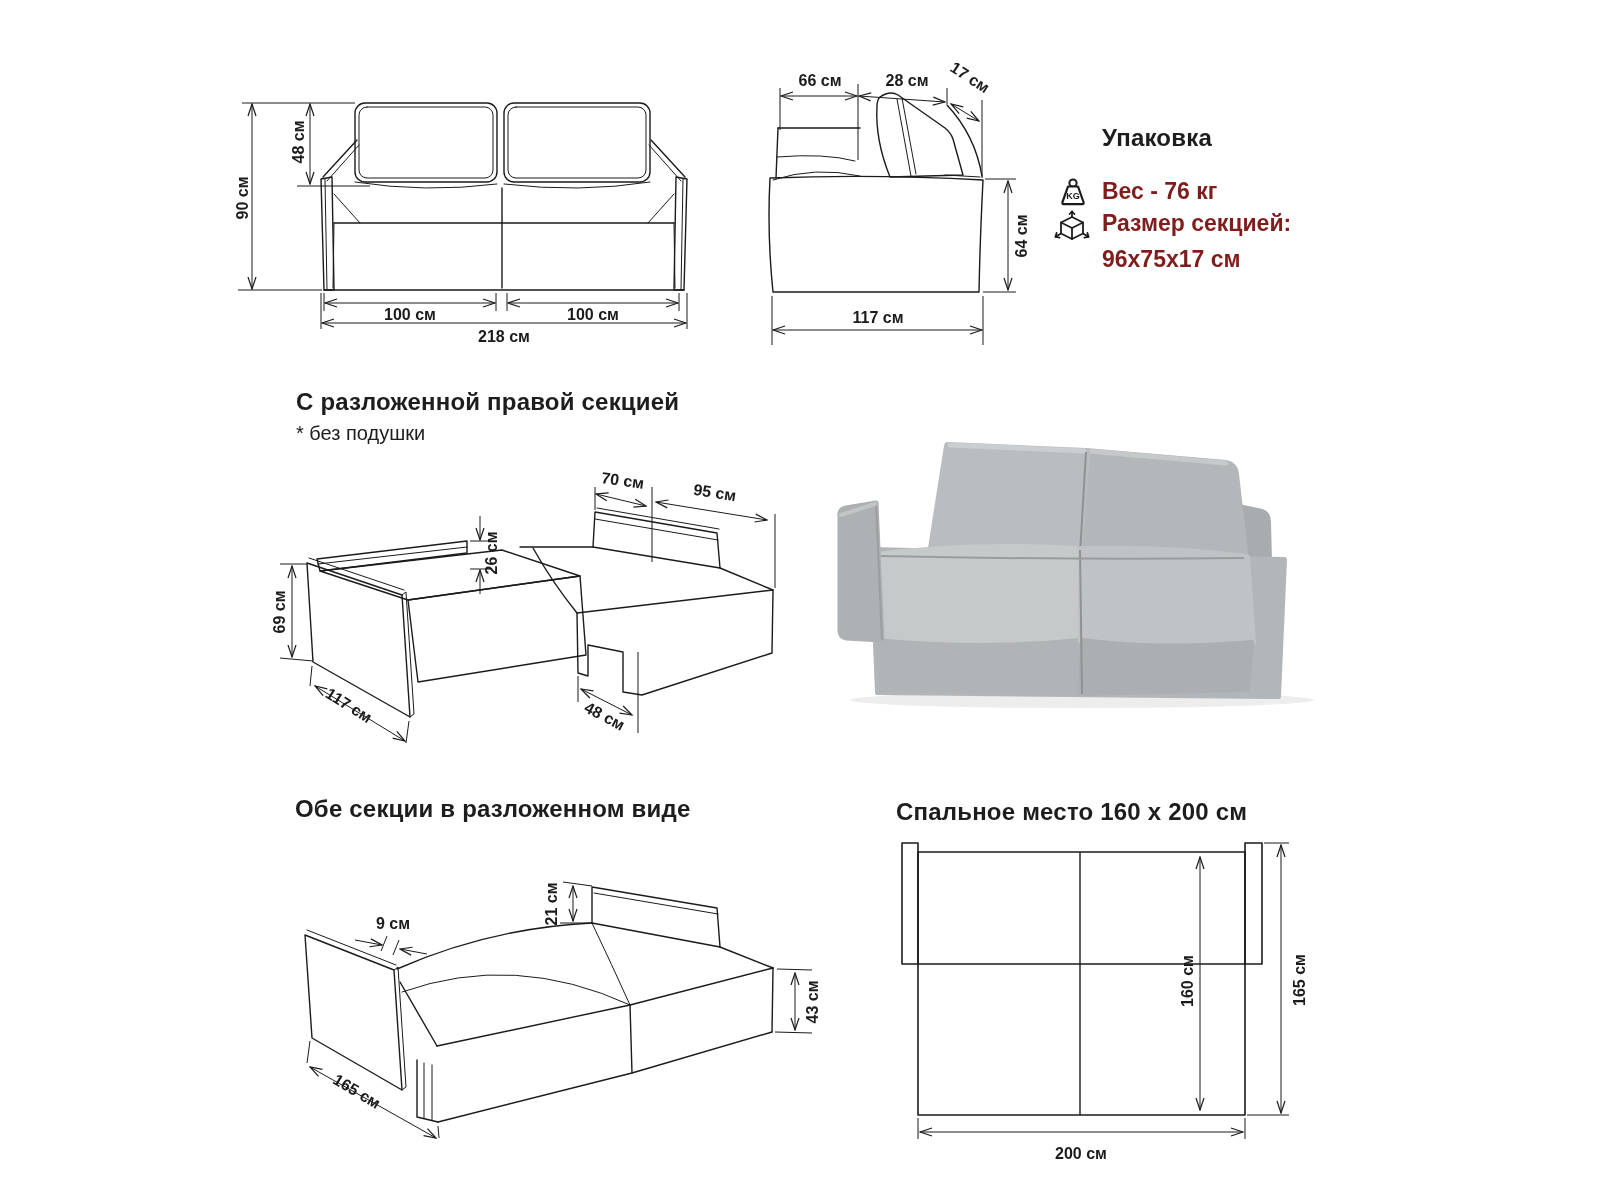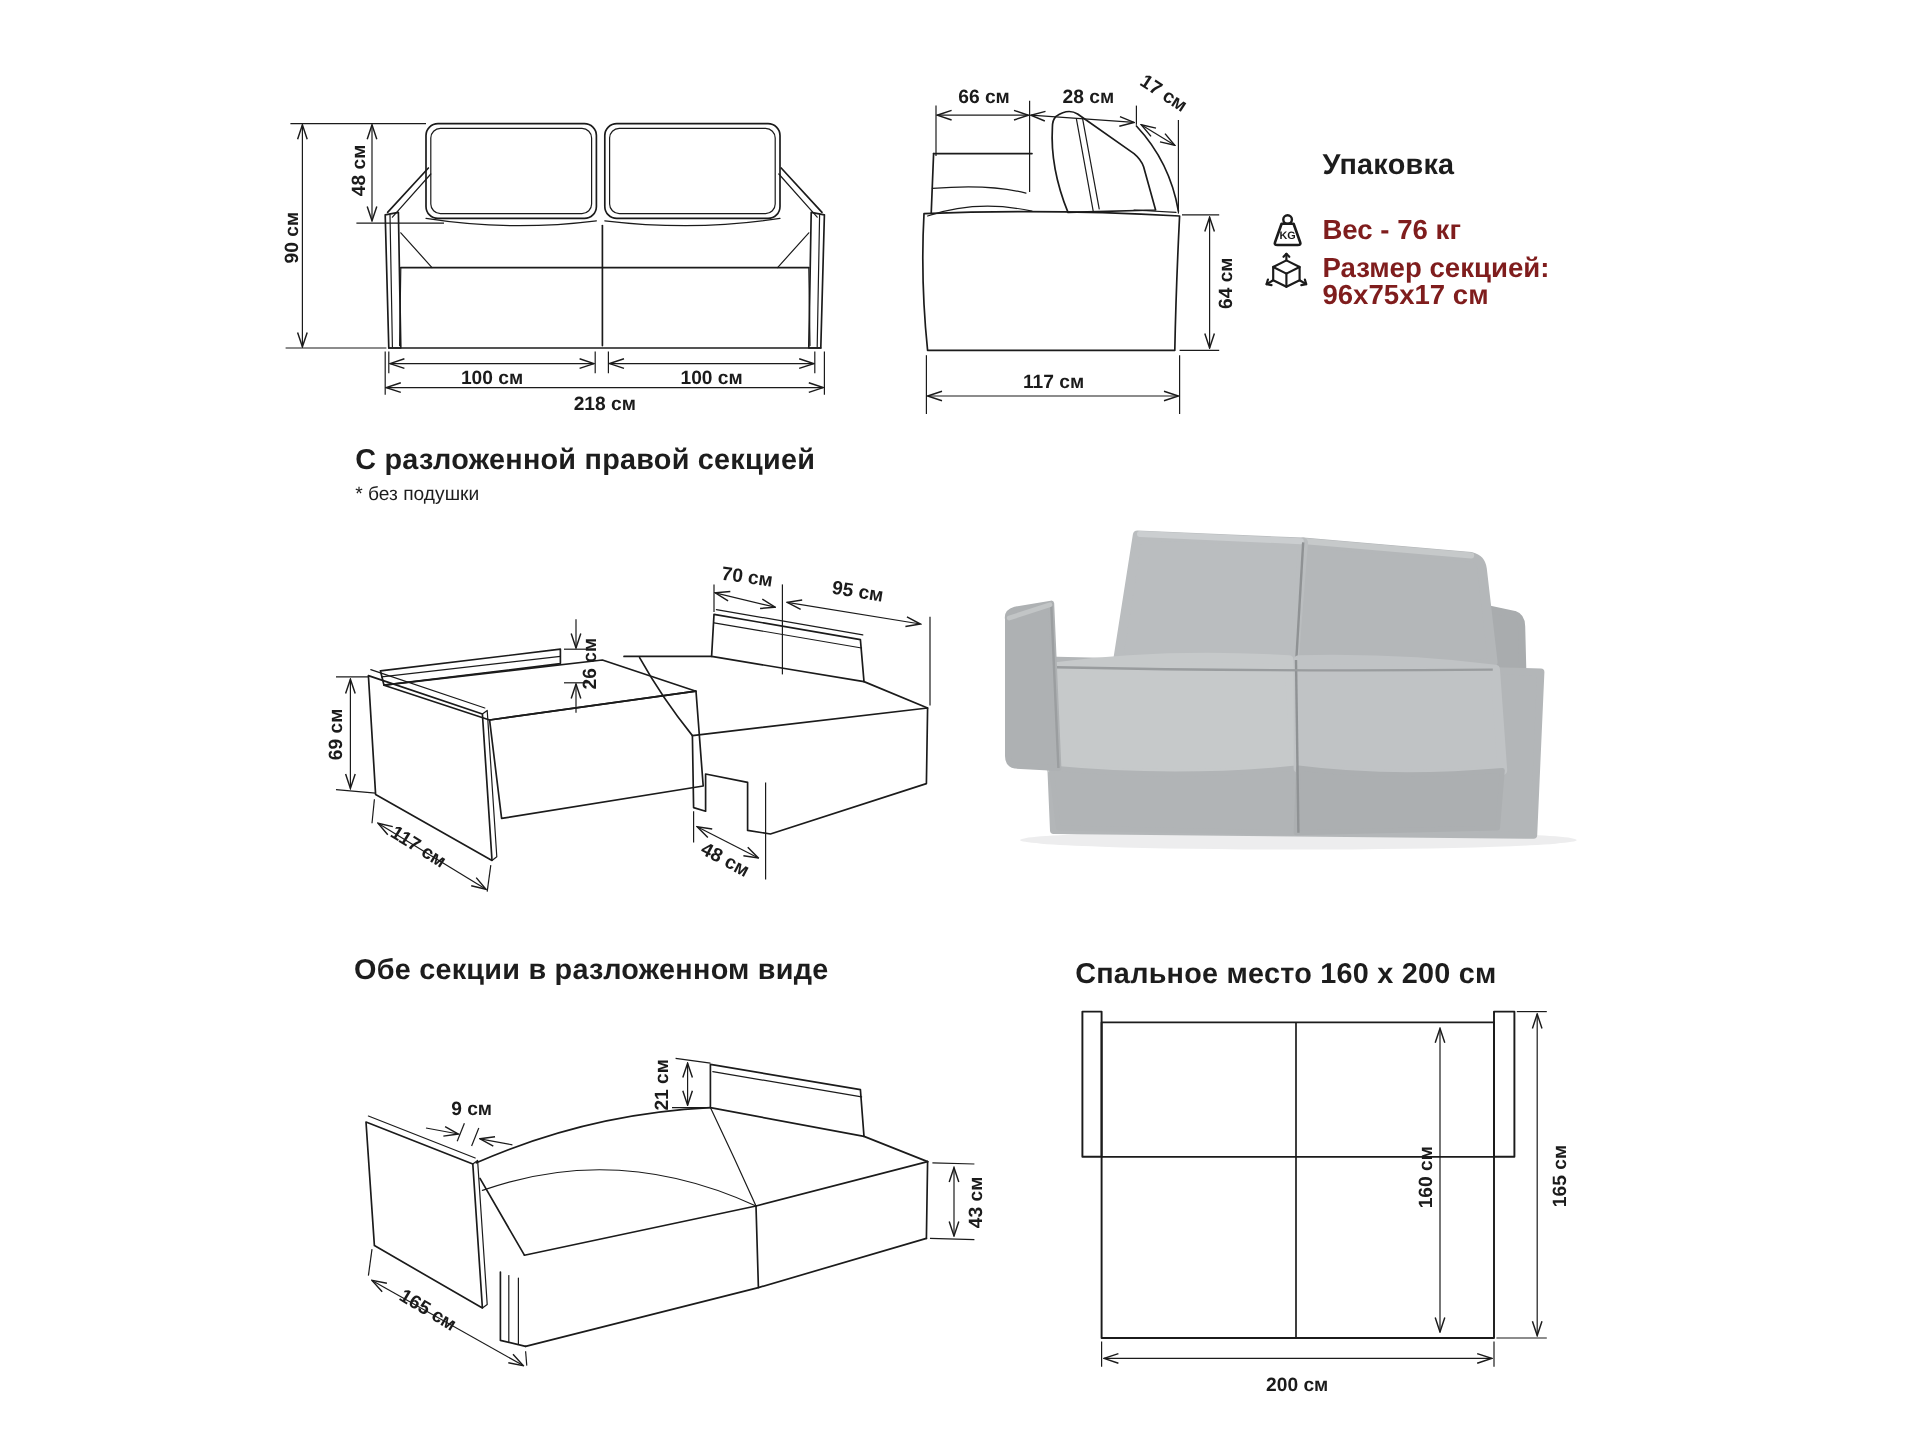--- a/index.html
+++ b/index.html
@@ -1,20 +1,20 @@
 <!DOCTYPE html>
 <html><head>
 <meta charset="utf-8">
 <style>
   html,body{margin:0;padding:0;background:#fff;}
   .sheet{position:relative;width:1600px;height:1200px;background:#ffffff;overflow:hidden;
          font-family:"Liberation Sans",sans-serif;}
   .abs{position:absolute;}
   .title{font-size:24px;font-weight:600;color:#1d1d1d;letter-spacing:.2px;}
-  .note{font-size:16px;font-weight:500;color:#1d1d1d;}
+  .note{font-size:20px;font-weight:500;color:#1d1d1d;}
   .pk-text{font-size:23px;font-weight:600;color:#7f1d1d;}
   svg{display:block;overflow:visible;}
   svg text.dim{font-family:"Liberation Sans",sans-serif;font-size:16px;font-weight:700;
                fill:#1b1b1b;text-anchor:middle;}
   .sk{stroke:#1b1b1b;fill:none;stroke-width:1.4;stroke-linecap:round;stroke-linejoin:round;}
   .sk2{stroke:#1b1b1b;fill:none;stroke-width:1;stroke-linecap:round;stroke-linejoin:round;}
   .dm{stroke:#1b1b1b;fill:none;stroke-width:1;}
 </style>
 </head>
 <body>
@@ -130,24 +130,24 @@
         <path d="M20,19 L20,30"></path>
         <path d="M20,8 L20,2.5"></path>
           <path d="M17.6,5 L20,2.5 L22.4,5"></path>
         <path d="M9,24.5 L3.5,27.8"></path>
           <path d="M7.6,28.6 L3.5,27.8 L4.6,23.9"></path>
         <path d="M31,24.5 L36.5,27.8"></path>
           <path d="M32.4,28.6 L36.5,27.8 L35.4,23.9"></path>
       </g>
     </svg>
     <div class="abs pk-text" style="left:62px;top:92px">Размер секцией:</div>
-    <div class="abs pk-text" style="left:62px;top:114px">96х75х17 см</div>
+    <div class="abs pk-text" style="left:62px;top:128px">96х75х17 см</div>
   </div>
 
-  <div class="abs" style="left:296px;top:370px">
+  <div class="abs" style="left:296px;top:388px">
     <div class="title">С разложенной правой секцией</div>
     <div class="note" style="margin-top:6px">* без подушки</div>
   </div>
 
   <svg class="abs" style="left:250px;top:440px" width="545" height="330" viewBox="0 0 545 330">
     <defs>
       <marker id="rs" viewBox="0 0 14 10" markerWidth="14" markerHeight="10" refX="13" refY="5" orient="auto-start-reverse" markerUnits="userSpaceOnUse">
         <path d="M1,1 L13,5 L1,9" fill="none" stroke="#1b1b1b" stroke-width="1.2"></path>
       </marker>
     </defs>

